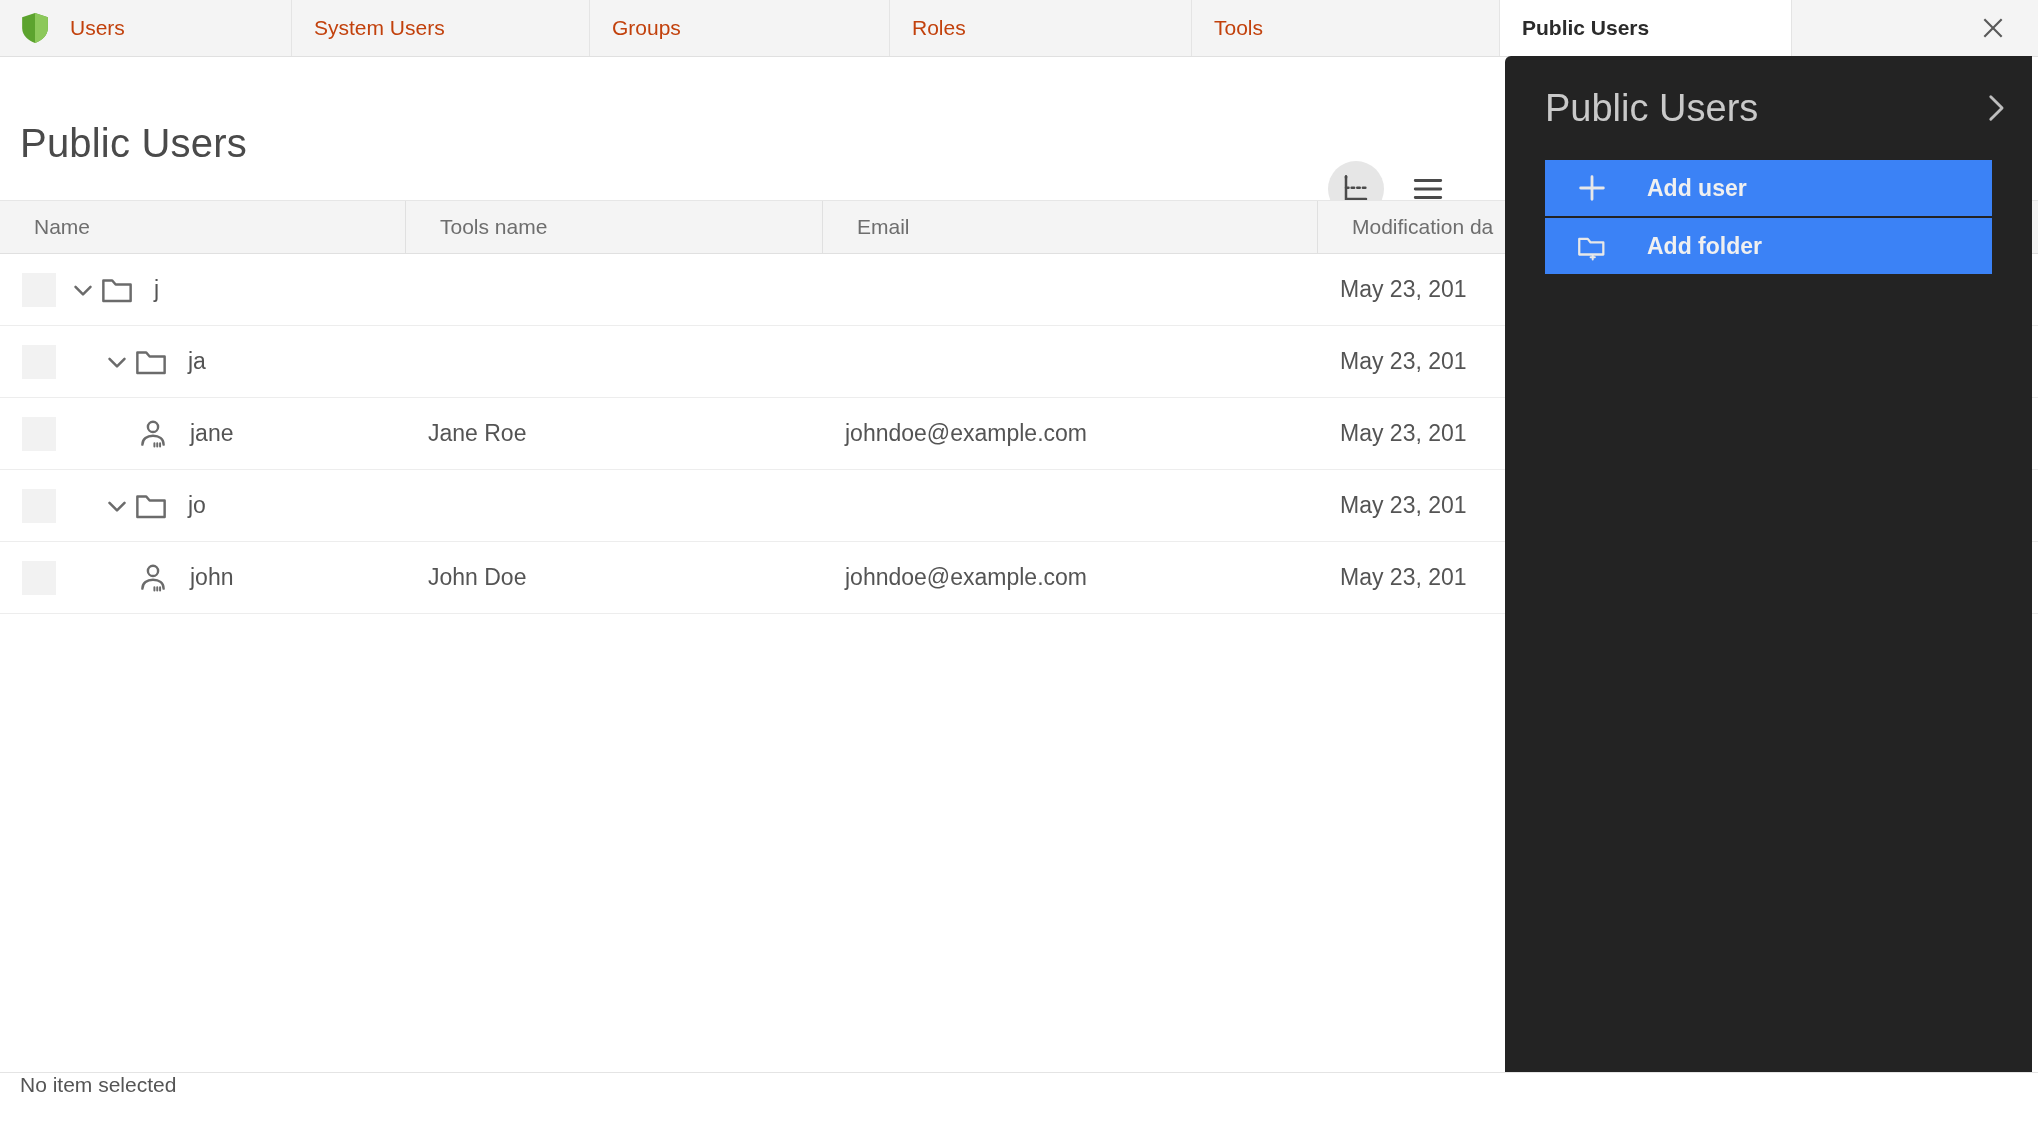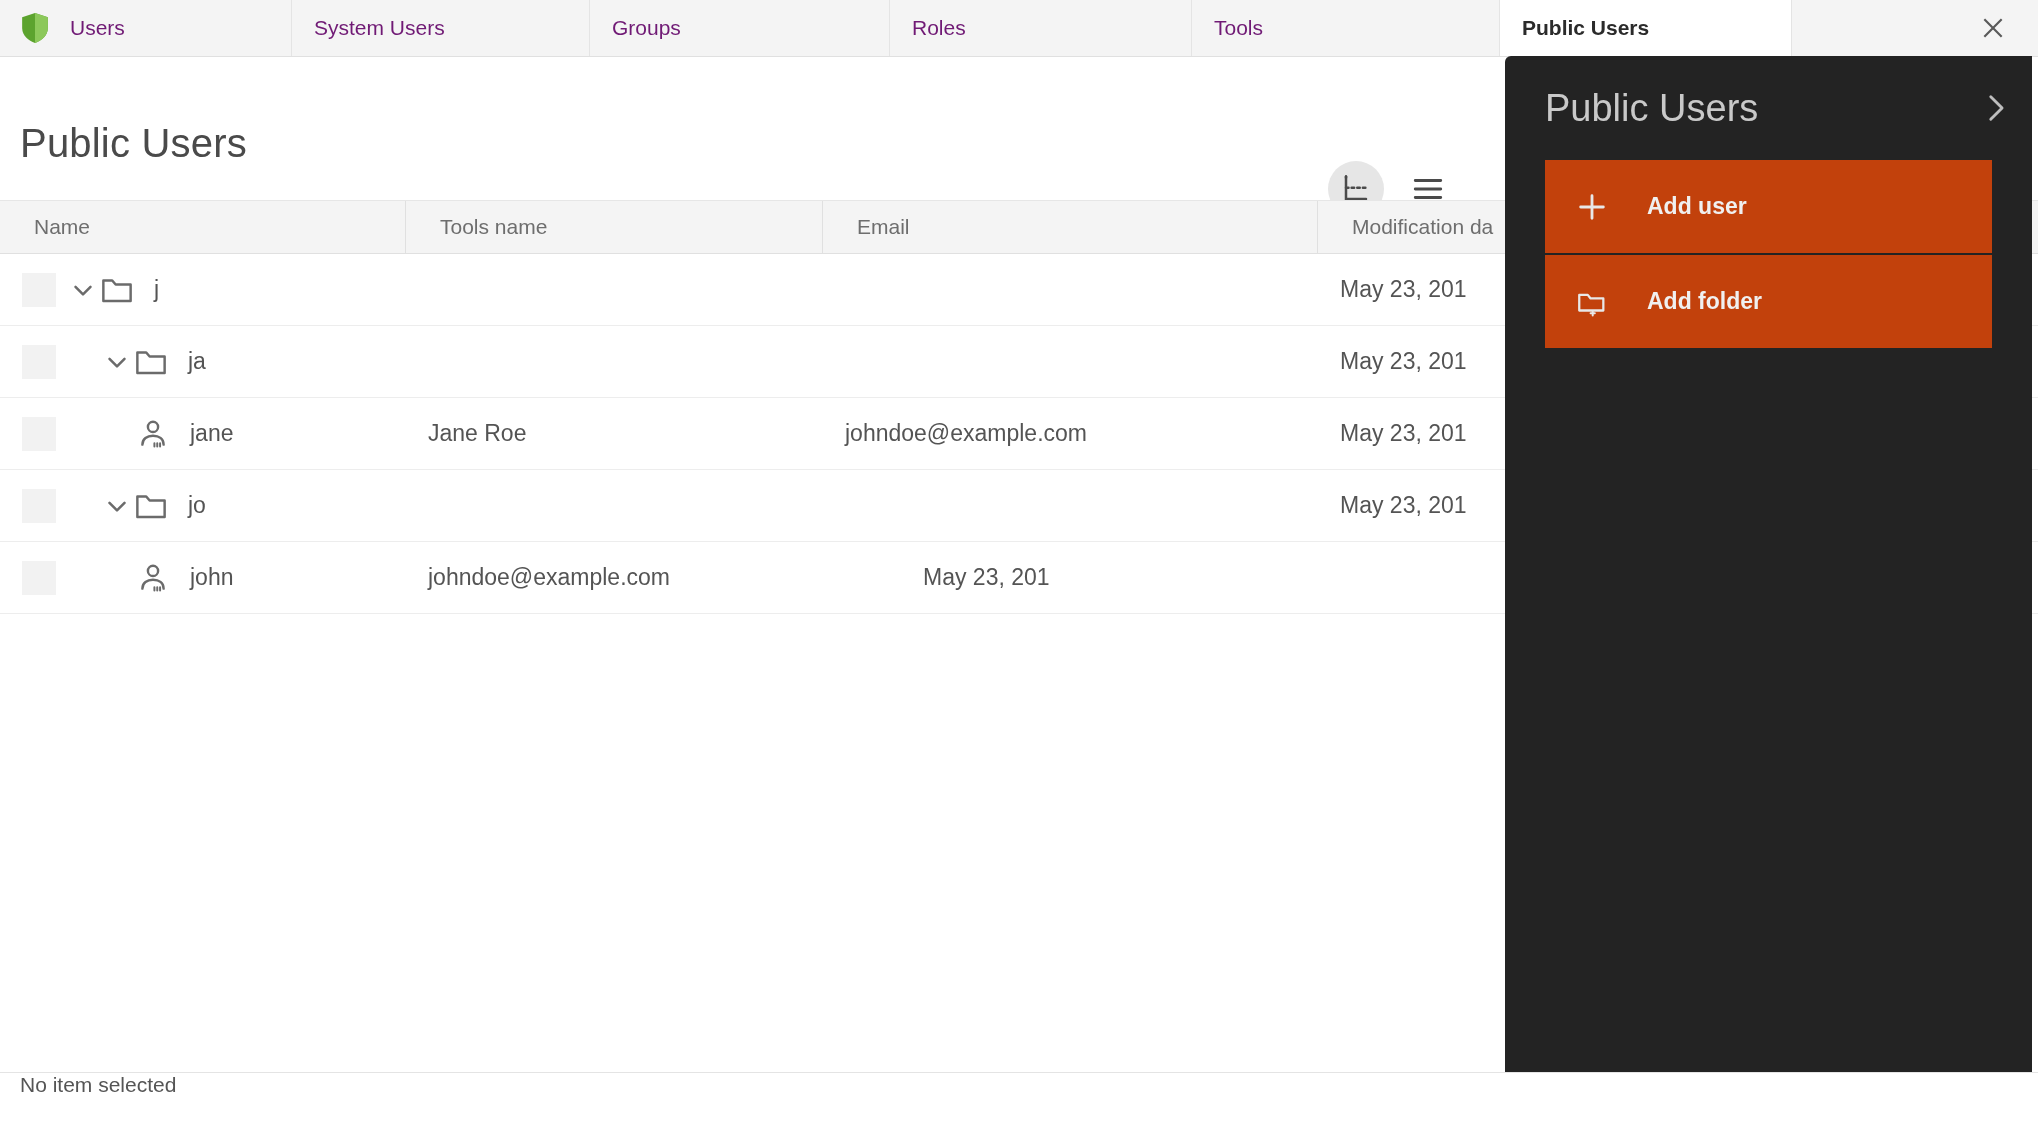--- a/index.html
+++ b/index.html
@@ -15,21 +15,21 @@
   .tabbar {
     position: absolute; left: 0; top: 0; width: 2038px; height: 57px;
     background: #f4f4f4;
     border-bottom: 1px solid #e0e0e0;
     display: flex; align-items: stretch;
   }
   .tab {
     position: relative;
     display: flex; align-items: center;
     padding: 0 22px;
-    font-size: 21px; color: #701a75;
+    font-size: 21px; color: #c2410c;
     background: #f4f4f4;
     border-right: 1px solid #e4e4e4;
     white-space: nowrap;
   }
   .tab.first { width: 292px; }
   .tab.w1 { width: 298px; }
   .tab.w2 { width: 300px; }
   .tab.w3 { width: 302px; }
   .tab.w4 { width: 308px; }
   .tab.active {
@@ -149,22 +149,22 @@
     padding: 0 20px 0 40px;
   }
   .panel-title {
     flex: 1 1 auto;
     font-size: 38px; font-weight: 300; color: #c9c9c9;
     white-space: nowrap;
   }
   .panel-chev { width: 34px; height: 34px; flex: none; cursor: pointer; }
   .panel-actions { padding: 0 40px; }
   .paction {
-    height: 93px; display: flex; align-items: center;
-    background: #c2410c; color: #f0f0f0;
+    height: 56px; display: flex; align-items: center;
+    background: #3b82f6; color: #f0f0f0;
     font-size: 23px; font-weight: bold;
     cursor: pointer;
   }
   .paction + .paction { margin-top: 2px; }
   .paction .pic { width: 34px; height: 34px; margin: 0 38px 0 30px; flex: none; display:block; }
 </style>
 </head>
 <body>
 
 <div class="app">
@@ -305,20 +305,21 @@
           <div class="td name col-name">
             <span class="cellbox"></span>
             <span class="indent" style="width:80px"></span>
             <svg class="usr" viewBox="0 0 24 24">
               <circle cx="12" cy="7" r="3.6" stroke="#6b6b6b" stroke-width="1.7" fill="none"></circle>
               <path d="M4.5 19.5 C4.5 15.4 7.8 13.2 12 13.2 C16.2 13.2 19.5 15.4 19.5 19.5" stroke="#6b6b6b" stroke-width="1.7" fill="none" stroke-linecap="round"></path>
               <path d="M13 18.5 v2.4 M15 18.5 v2.4 M17 18.5 v2.4" stroke="#6b6b6b" stroke-width="1.4" stroke-linecap="round"></path>
             </svg>
             <span class="nm">john</span>
           </div>
+          <div class="td col-full">John Doe</div>
           <div class="td col-email">johndoe@example.com</div>
           <div class="td col-mod">May 23, 201</div>
           <div class="td col-rest"></div>
         </div>
       </div>
   </div>
 
   <div class="footer">
     <span class="footer-text">No item selected</span>
   </div>

